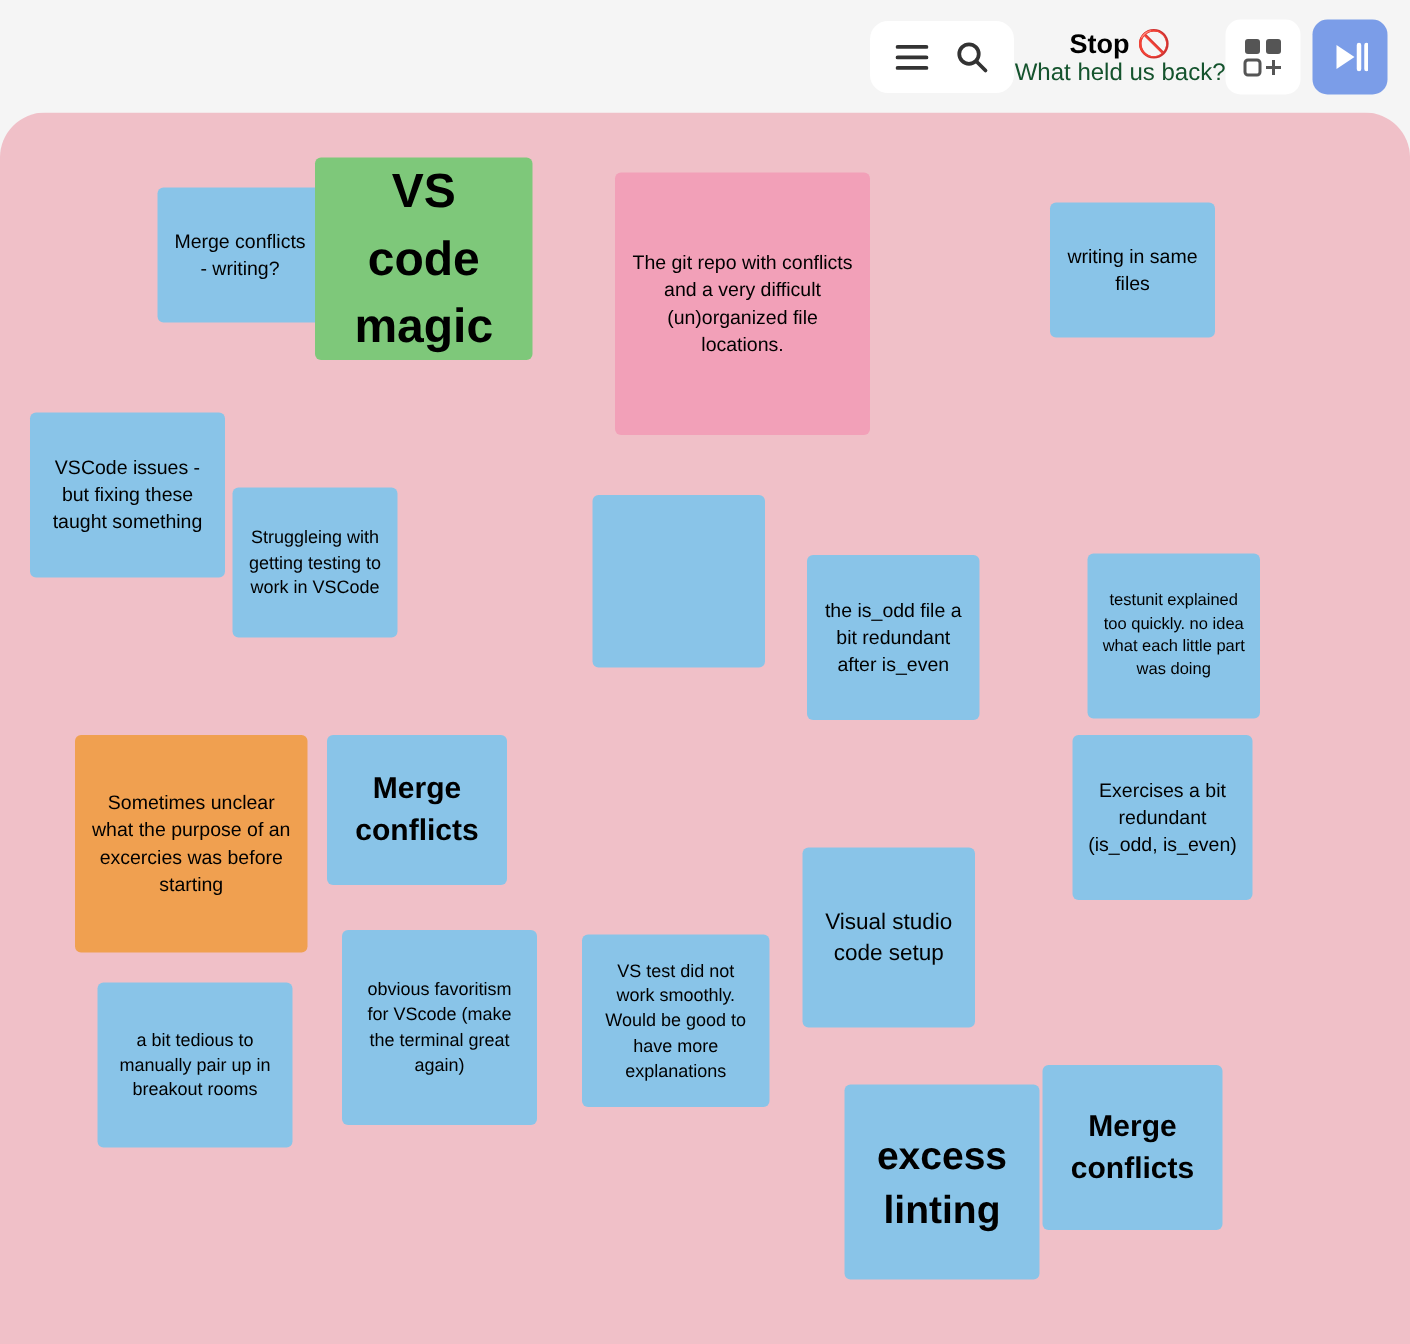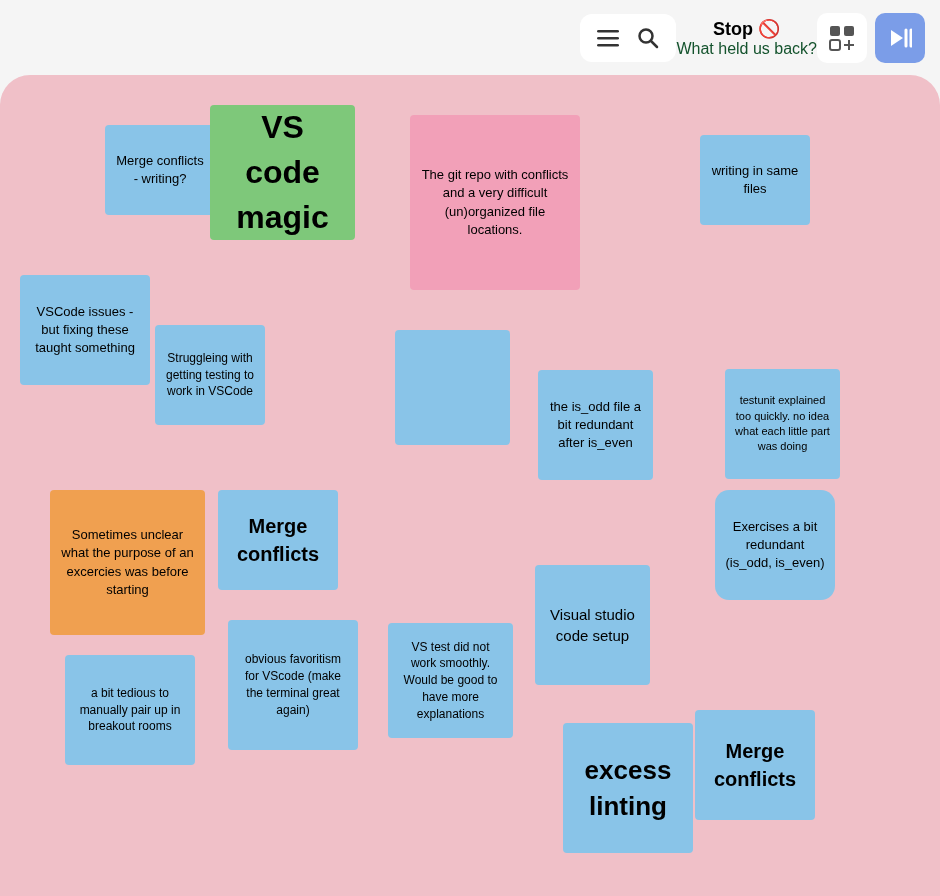--- a/index.html
+++ b/index.html
@@ -158,20 +158,20 @@
     <div class="note" style="left: 210px; top: 30px; width: 145px; height: 135px; background: rgb(126, 200, 122); font-size: 32px; font-weight: bold;">VS code magic</div>
     <div class="note" style="left: 410px; top: 40px; width: 170px; height: 175px; background: rgb(242, 160, 184); font-size: 13px; font-weight: normal;">The git  repo with conflicts and a very difficult (un)organized file locations.</div>
     <div class="note" style="left: 700px; top: 60px; width: 110px; height: 90px; background: rgb(137, 196, 232); font-size: 13px; font-weight: normal;">writing in same files</div>
     <div class="note" style="left: 20px; top: 200px; width: 130px; height: 110px; background: rgb(137, 196, 232); font-size: 13px; font-weight: normal;">VSCode issues - but fixing these taught something</div>
     <div class="note" style="left: 155px; top: 250px; width: 110px; height: 100px; background: rgb(137, 196, 232); font-size: 12px; font-weight: normal;">Struggleing with getting testing to work in VSCode</div>
     <div class="note" style="left: 395px; top: 255px; width: 115px; height: 115px; background: rgb(137, 196, 232); font-size: 13px; font-weight: normal;"></div>
     <div class="note" style="left: 538px; top: 295px; width: 115px; height: 110px; background: rgb(137, 196, 232); font-size: 13px; font-weight: normal;">the is_odd file a bit redundant after is_even</div>
     <div class="note" style="left: 725px; top: 248px; width: 115px; height: 110px; background: rgb(137, 196, 232); font-size: 11px; font-weight: normal; margin-top: 46px;">testunit explained too quickly. no idea what each little part was doing</div>
     <div class="note" style="left: 50px; top: 415px; width: 155px; height: 145px; background: rgb(240, 160, 80); font-size: 13px; font-weight: normal;">Sometimes unclear what the purpose of an excercies was before starting</div>
     <div class="note" style="left: 218px; top: 415px; width: 120px; height: 100px; background: rgb(137, 196, 232); font-size: 20px; font-weight: bold;">Merge conflicts</div>
-    <div class="note" style="left: 715px; top: 415px; width: 120px; height: 110px; background: rgb(137, 196, 232); font-size: 13px; font-weight: normal; border-radius: 14px;">Exercises a bit redundant (is_odd, is_even)</div>
+    <div class="note" style="left: 715px; top: 415px; width: 120px; height: 110px; background: rgb(137, 196, 232); font-size: 13px; font-weight: normal;">Exercises a bit redundant (is_odd, is_even)</div>
     <div class="note" style="left: 228px; top: 545px; width: 130px; height: 130px; background: rgb(137, 196, 232); font-size: 12px; font-weight: normal;">obvious favoritism for VScode (make the terminal great again)</div>
     <div class="note" style="left: 388px; top: 548px; width: 125px; height: 115px; background: rgb(137, 196, 232); font-size: 12px; font-weight: normal;">VS test did not work smoothly. Would be good to have more explanations</div>
     <div class="note" style="left: 535px; top: 490px; width: 115px; height: 120px; background: rgb(137, 196, 232); font-size: 15px; font-weight: normal;">Visual studio code setup</div>
     <div class="note" style="left: 65px; top: 580px; width: 130px; height: 110px; background: rgb(137, 196, 232); font-size: 12px; font-weight: normal;">a bit tedious to manually  pair up in breakout rooms</div>
     <div class="note" style="left: 530px; top: 648px; width: 130px; height: 130px; background: rgb(137, 196, 232); font-size: 26px; font-weight: bold; margin-left: 33px;">excess linting</div>
     <div class="note" style="left: 695px; top: 635px; width: 120px; height: 110px; background: rgb(137, 196, 232); font-size: 20px; font-weight: bold;">Merge conflicts</div>
   </div>
 
 </body></html>

